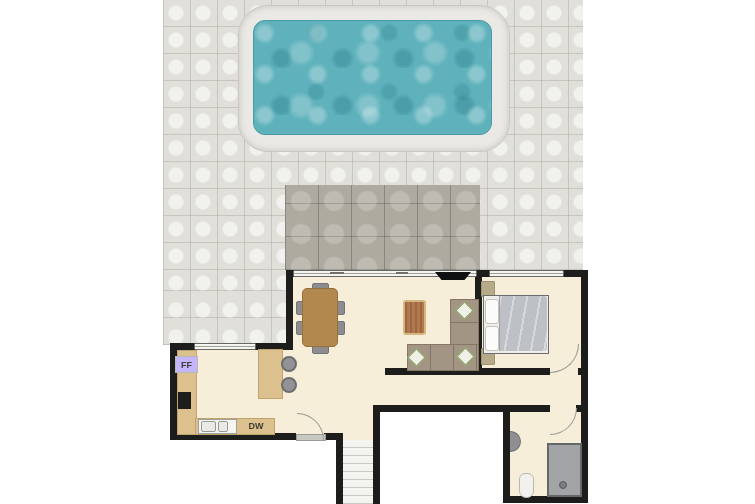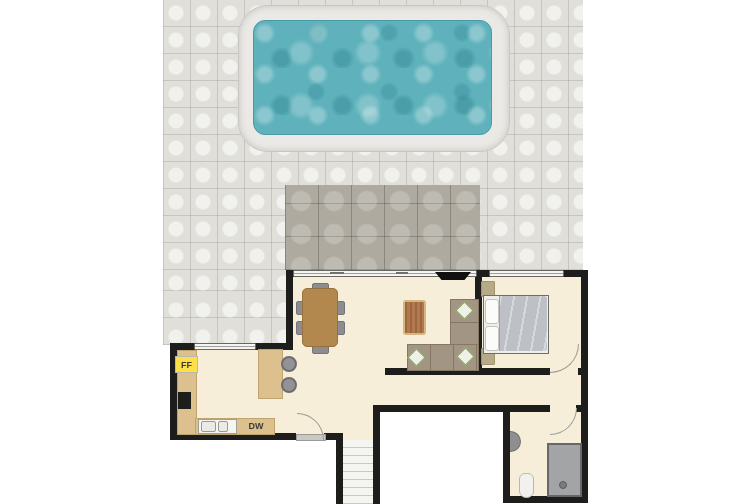--- a/index.html
+++ b/index.html
@@ -52,21 +52,21 @@
   .chair{background:#8d8d8f;border:1px solid #74747a;border-radius:2px;}
   .table{background:#b2884e;border:1px solid #96713c;border-radius:5px;}
   .coffee{background:#b2794f;border:2px solid #d5b67e;border-radius:3px;
     background-image:repeating-linear-gradient(90deg,rgba(90,45,20,.25) 0 2px,transparent 2px 5px);}
   .sofa{background:#a29584;border:1px solid #857763;}
   .sofa-v{background-image:repeating-linear-gradient(180deg,transparent 0 22px,rgba(92,80,62,.45) 22px 23px);}
   .sofa-h{background-image:repeating-linear-gradient(90deg,transparent 0 22px,rgba(92,80,62,.45) 22px 23px);}
   .pillow{background:#eff0e8;border:1px solid #7f9b50;transform:rotate(45deg);}
   .tv{background:#101010;clip-path:polygon(0 0,100% 0,82% 100%,18% 100%);}
   .counter{background:#dcc18f;border:1px solid #c0a470;}
-  .labelbox{background:#fde047;border:1px solid #b9b9b3;color:#3c3c34;
+  .labelbox{background:#c4b5fd;border:1px solid #b9b9b3;color:#3c3c34;
     font-size:9px;font-weight:bold;display:flex;align-items:center;justify-content:center;text-align:center;}
   .lbl{color:#3c3c34;font-size:9px;font-weight:bold;display:flex;align-items:center;justify-content:center;}
   .appliance-dark{background:#1d1d1b;}
   .sink{background:#f5f5f2;border:1px solid #a0a09a;}
   .basin{background:#eceae6;border:1px solid #9a9a94;border-radius:2px;}
   .stool{background:#939395;border:2px solid #6d6d70;border-radius:50%;}
   .bed{background:#efeeea;border:1px solid #6d6d6d;}
   .bpillow{background:#fbfbf9;border:1px solid #c3c2be;border-radius:3px;}
   .duvet{background:#bdc1c5;border-left:1px solid #9da1a6;border-radius:0 3px 3px 0;
     background-image:repeating-linear-gradient(100deg,rgba(255,255,255,.38) 0 2px,transparent 2px 13px);}

